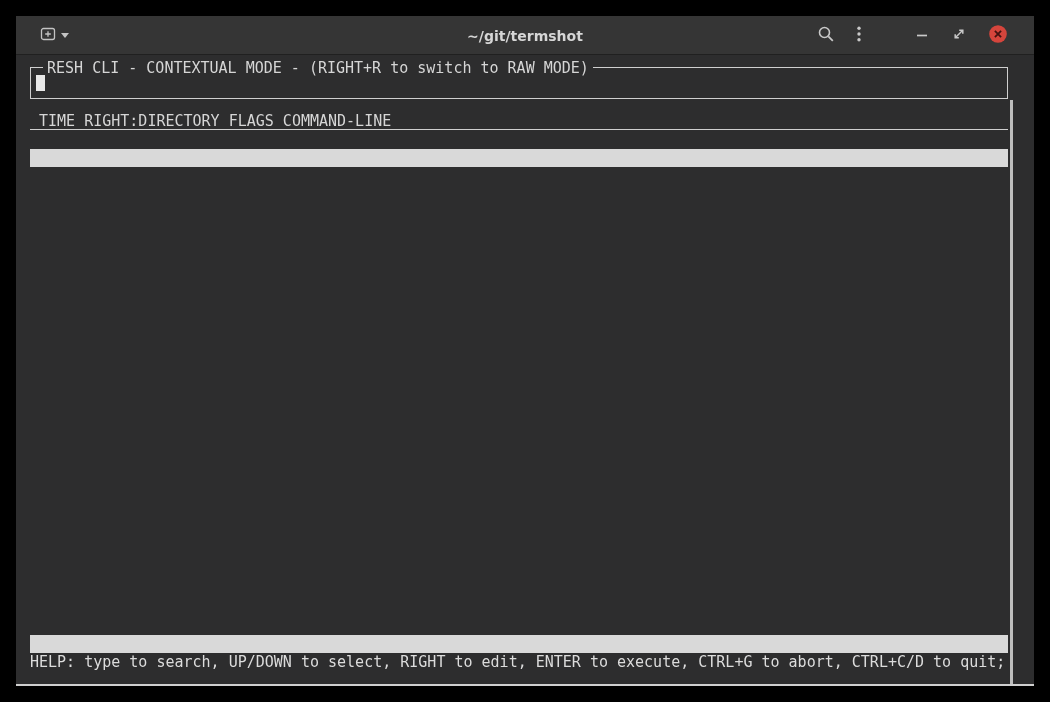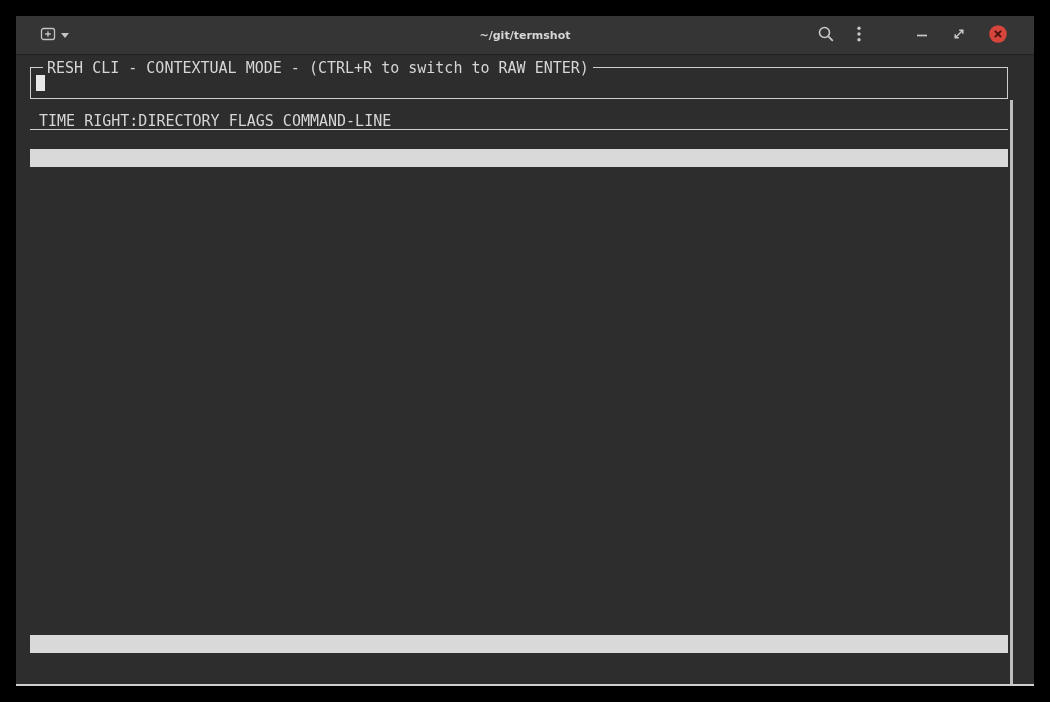--- a/index.html
+++ b/index.html
@@ -14,21 +14,21 @@
 
   
   .titlebar {
     position: absolute; left: 0; top: 0; right: 0; height: 39px;
     background: var(--titlebar_bg, #353535);
     border-bottom: 1px solid #202020;
   }
   .tb-title {
     position: absolute; left: 120px; right: 120px; top: 0; height: 39px;
     display: flex; align-items: center; justify-content: center;
-    font-family: "DejaVu Sans", sans-serif; font-size: 11px; font-weight: bold;
+    font-family: "DejaVu Sans", sans-serif; font-size: 14px; font-weight: bold;
     color: #d6d6d6; white-space: nowrap; overflow: hidden;
   }
   .tb-left { position: absolute; left: 24px; top: 0; height: 39px; display: flex; align-items: center; }
   .tb-right { position: absolute; right: 26px; top: 0; height: 39px; display: flex; align-items: center; gap: 21px; }
   .tb-btn { background: transparent; border: none; display: flex; align-items: center; gap: 5px; cursor: default; padding: 0; }
   .caret { width: 0; height: 0; border-left: 4px solid transparent; border-right: 4px solid transparent; border-top: 5px solid #c4c4c4; }
   .grp-gap { width: 10px; }
 
   
   .terminal {
@@ -136,21 +136,21 @@
             <path d="M6.9 6.9 L13.1 13.1 M13.1 6.9 L6.9 13.1" stroke="#431210" stroke-width="1.8"></path>
           </svg>
         </span>
       </button>
     </div>
   </div>
 
   <div class="terminal">
 
     <div class="search-frame">
-      <span class="frame-label">RESH CLI - CONTEXTUAL MODE - (CTRL+R to switch to RAW ENTER)</span>
+      <span class="frame-label">RESH CLI - CONTEXTUAL MODE - (RIGHT+R to switch to RAW MODE)</span>
       <span class="cursor"></span>
     </div>
 
     <div class="hist-header"> TIME RIGHT:DIRECTORY FLAGS COMMAND-LINE</div>
 
     <div class="rows">
         <div class="hist-row">
     
     
     
@@ -319,16 +319,17 @@
     
   </div>
       </div>
 
     <div class="status-bar">
       
       
       
     </div>
 
+    <div class="help-line">HELP: type to search, UP/DOWN to select, RIGHT to edit, ENTER to execute, CTRL+G to abort, CTRL+C/D to quit;</div>
 
     <div class="scrollbar"></div>
   </div>
 </div>
 
 </body></html>

